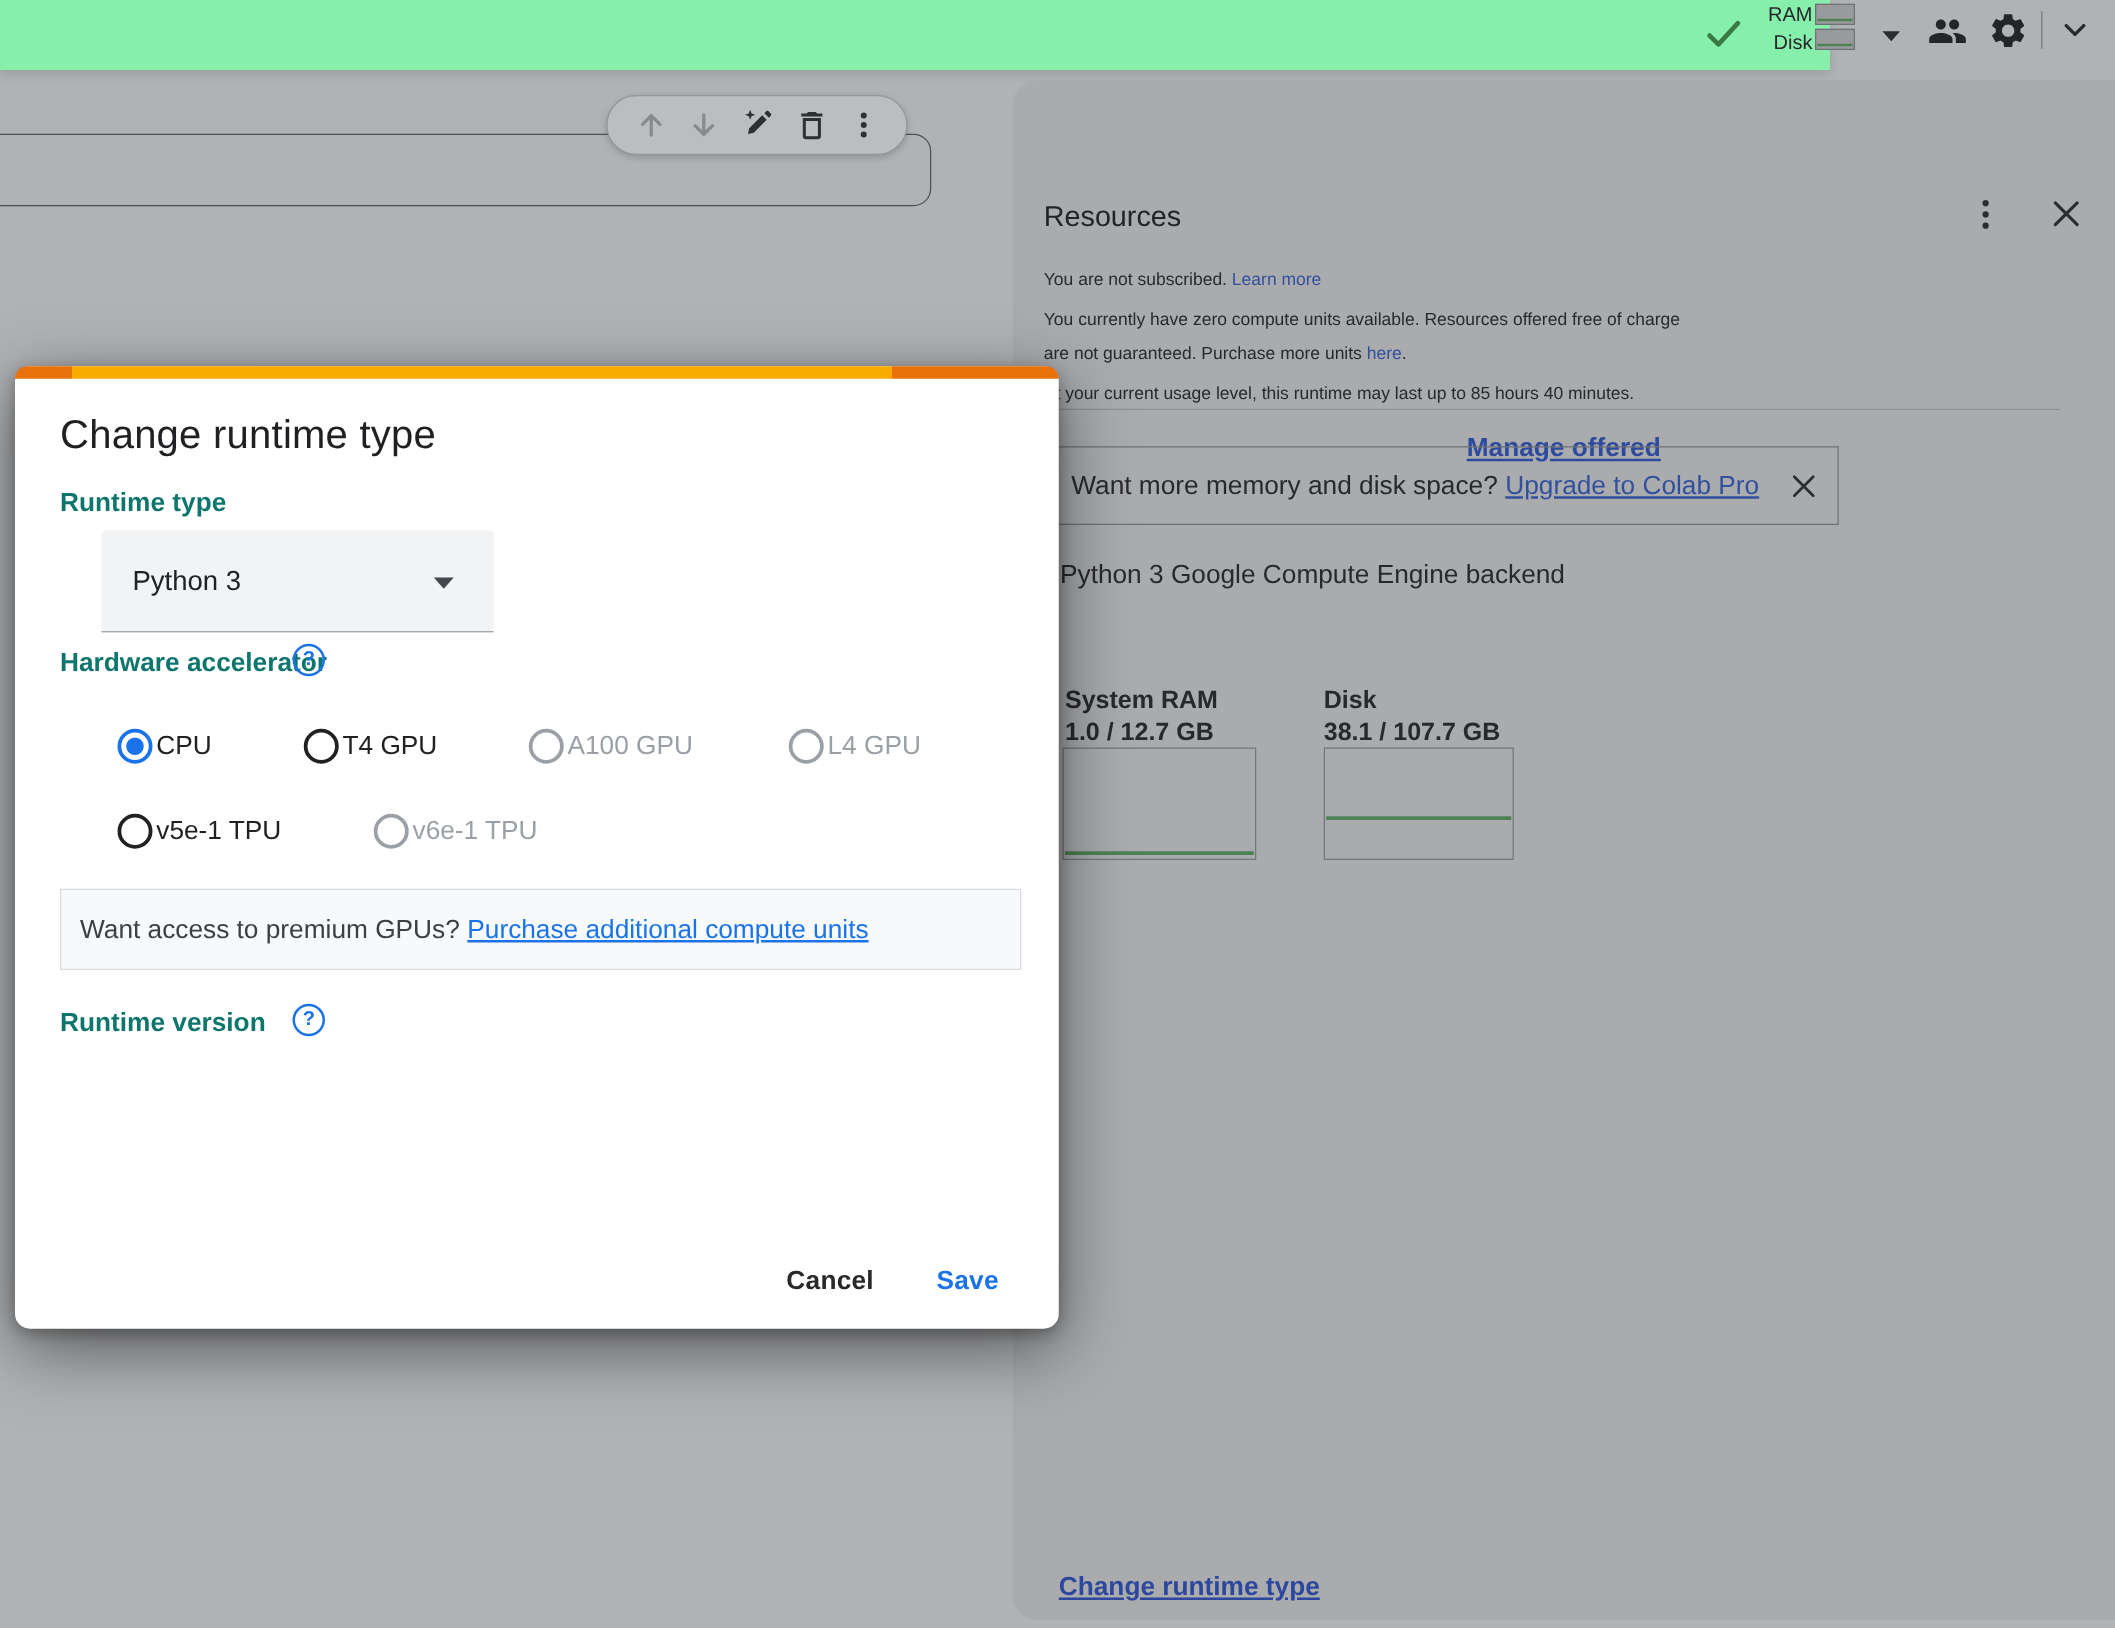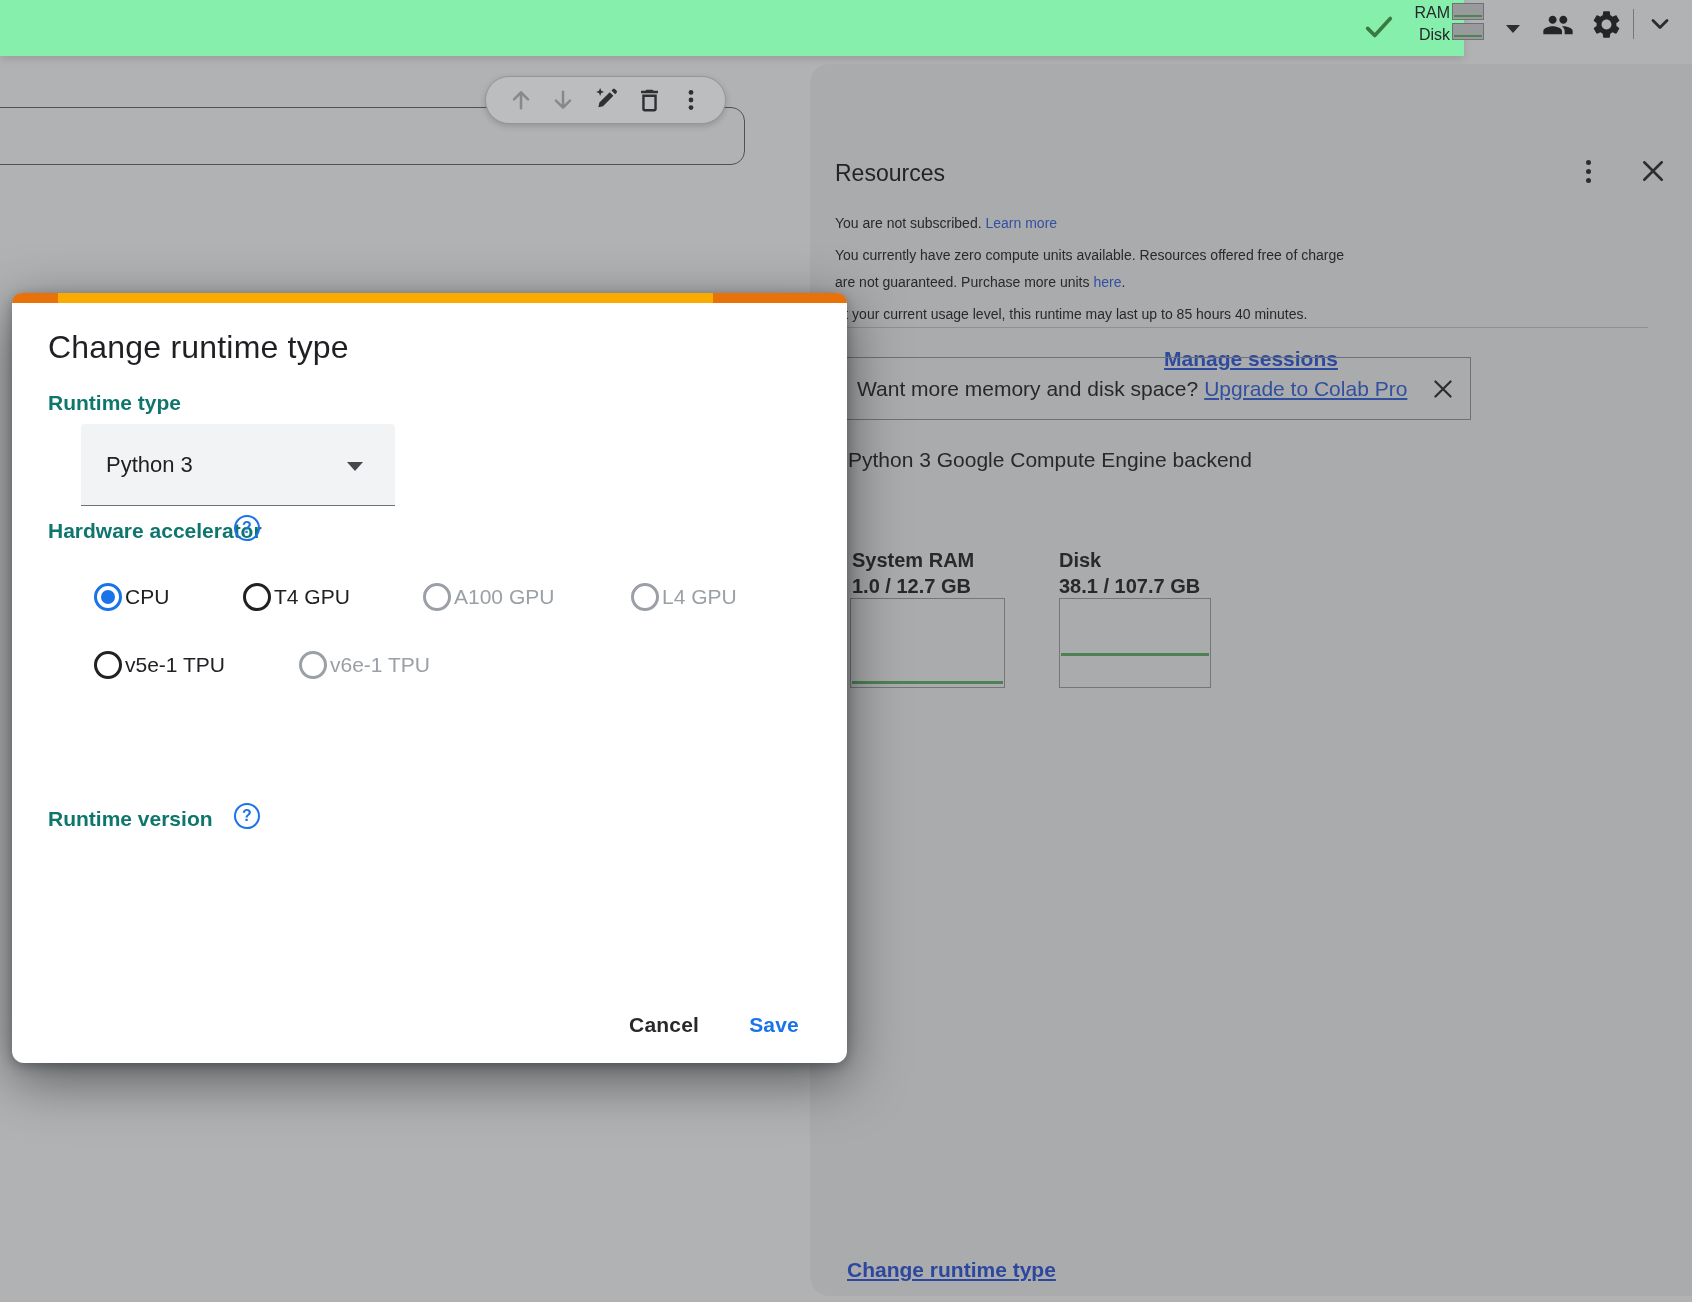--- a/index.html
+++ b/index.html
@@ -191,21 +191,21 @@
       <a href="#" class="dlink">Learn more</a>
     </div>
 
     <div class="res-p" style="top:178px; width:800px;">
       <span>You currently have zero compute units available. Resources offered free of charge</span><br>
       <span>are not guaranteed. Purchase more units </span><a href="#" class="dlink">here</a><span>.</span>
     </div>
 
     <div class="res-p" style="top:237px;">At your current usage level, this runtime may last up to 85 hours 40 minutes.</div>
 
-    <a href="#" class="res-manage">Manage sessions</a>
+    <a href="#" class="res-manage">Manage offered</a>
     <div class="res-divider"></div>
 
     <div class="res-banner">
       <span>Want more memory and disk space?</span>
       <a href="#" class="blink">Upgrade to Colab Pro</a>
       <span class="res-banner-x">
         <svg width="26" height="26" viewBox="0 0 24 24">
             <path d="M5 5l14 14M19 5L5 19" stroke="#2b2d2f" stroke-width="2" stroke-linecap="round"></path>
           </svg>
       </span>
@@ -261,20 +261,24 @@
   </div>
   <div class="radio-opt" style="left:82px; top:357px;">
     <span class="radio"></span>
     <span class="lbl">v5e-1 TPU</span>
   </div>
   <div class="radio-opt dis" style="left:287px; top:357px;">
     <span class="radio"></span>
     <span class="lbl">v6e-1 TPU</span>
   </div>
 
+  <div class="dlg-banner">
+    <span>Want access to premium GPUs?</span>
+    <a href="#">Purchase additional compute units</a>
+  </div>
 
   <div class="dlg-label" style="left:36px; top:514px;">Runtime version</div>
   <span class="help" style="left:222px; top:510px;">?</span>
 
 
   <div class="dlg-buttons">
     <button class="btn cancel">Cancel</button>
     <button class="btn save">Save</button>
   </div>
 </div>

